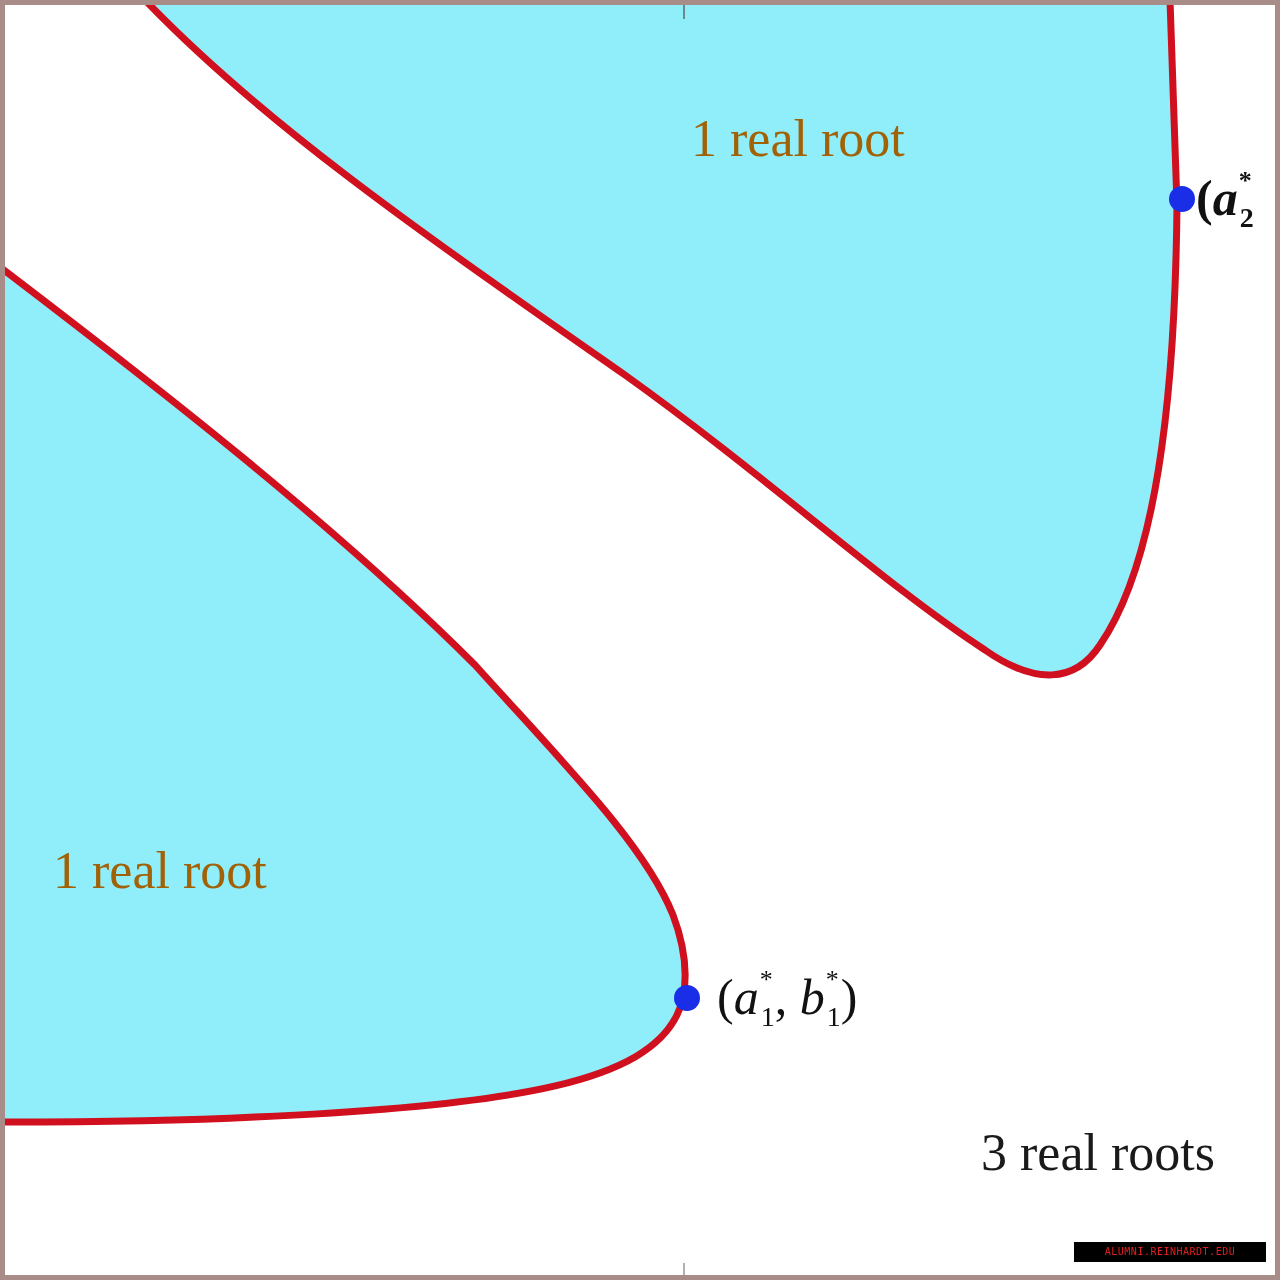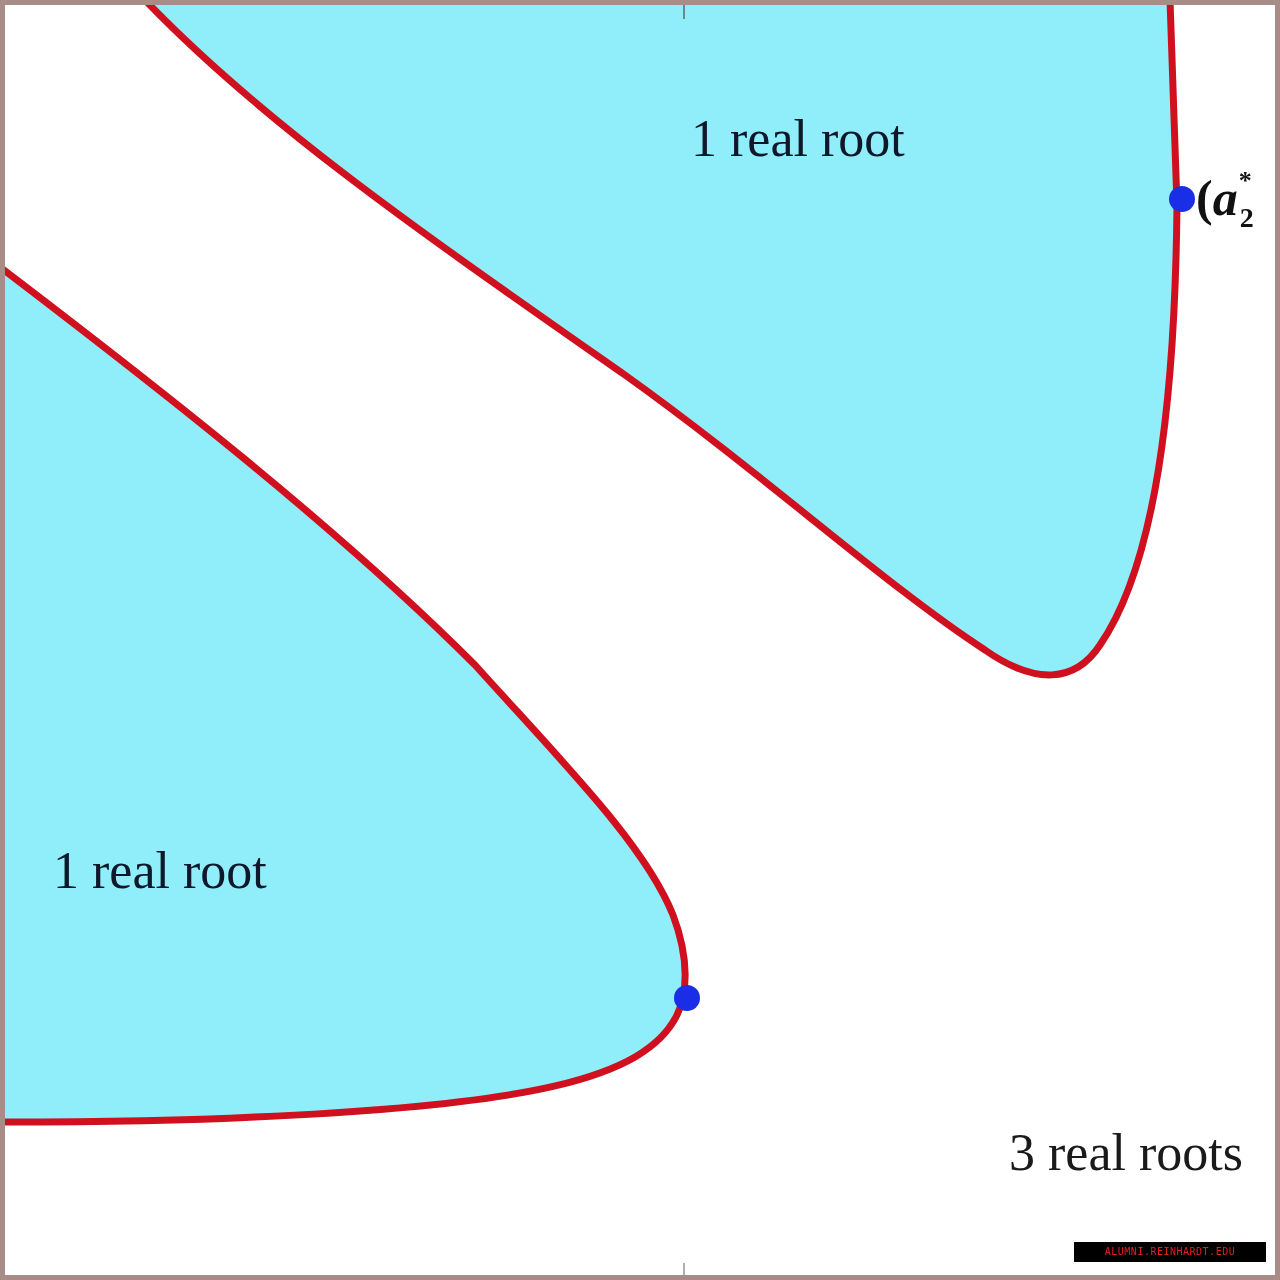--- a/index.html
+++ b/index.html
@@ -1,20 +1,20 @@
 <!DOCTYPE html>
 <html><head>
   <meta charset="utf-8">
   <style>
     html, body { margin: 0; padding: 0; }
     body { width: 1280px; height: 1280px; overflow: hidden; background: #a88c88; position: relative; }
     #frame { position: absolute; left: 5px; top: 5px; width: 1270px; height: 1270px; background: #ffffff; overflow: hidden; }
     #plot { position: absolute; left: 0; top: 0; width: 1270px; height: 1270px; }
     .label { position: absolute; font-family: "Liberation Serif", "DejaVu Serif", serif; white-space: nowrap; line-height: 1; }
-    .region-label { font-size: 52px; color: #0f172a; }
+    .region-label { font-size: 52px; color: #a16207; }
     .region-label.white { color: #1a1a1a; }
     .point-label { font-size: 50px; color: #111; font-style: normal; }
     .point-label i { font-style: italic; }
     .point-label sup { font-size: 26px; vertical-align: 26px; font-style: normal; margin-left: 1px; }
     .point-label sub { font-size: 28px; vertical-align: -12px; font-style: normal; margin-left: -12px; }
     #watermark { position: absolute; left: 1074px; top: 1242px; width: 192px; height: 20px; background: #000; color: #e02020; font-family: "DejaVu Sans Mono", "Liberation Mono", monospace; font-size: 10px; letter-spacing: 0.5px; line-height: 20px; text-align: center; }
   </style>
 </head>
 <body>
 
@@ -31,21 +31,24 @@
 
     <line x1="679" y1="0" x2="679" y2="14" stroke="#6a8a90" stroke-width="2"></line>
     <line x1="679" y1="1258" x2="679" y2="1270" stroke="#b0b0b0" stroke-width="2"></line>
 
     <circle cx="682" cy="993" r="13" fill="#1a2ee8"></circle>
     <circle cx="1177" cy="194" r="13" fill="#1a2ee8"></circle>
   </svg>
 
   <div class="label region-label" style="left:686px; top:108px;">1 real root</div>
   <div class="label region-label" style="left:48px; top:840px;">1 real root</div>
-  <div class="label region-label white" style="left:976px; top:1122px;margin-left:28px;">3 real roots</div>
+  <div class="label region-label white" style="left:976px; top:1122px;">3 real roots</div>
 
+  <div class="label point-label" style="left:712px; top:962px;">
+    <span>(</span><i>a</i><sup>*</sup><sub>1</sub><span>,</span>&nbsp;<i>b</i><sup>*</sup><sub>1</sub><span>)</span>
+  </div>
 
   <div class="label point-label" style="left:1191px; top:163px;font-weight:bold;">
     <span>(</span><i>a</i><sup>*</sup><sub>2</sub>
   </div>
 </div>
 
 <div id="watermark">ALUMNI.REINHARDT.EDU</div>
 
 </body></html>

